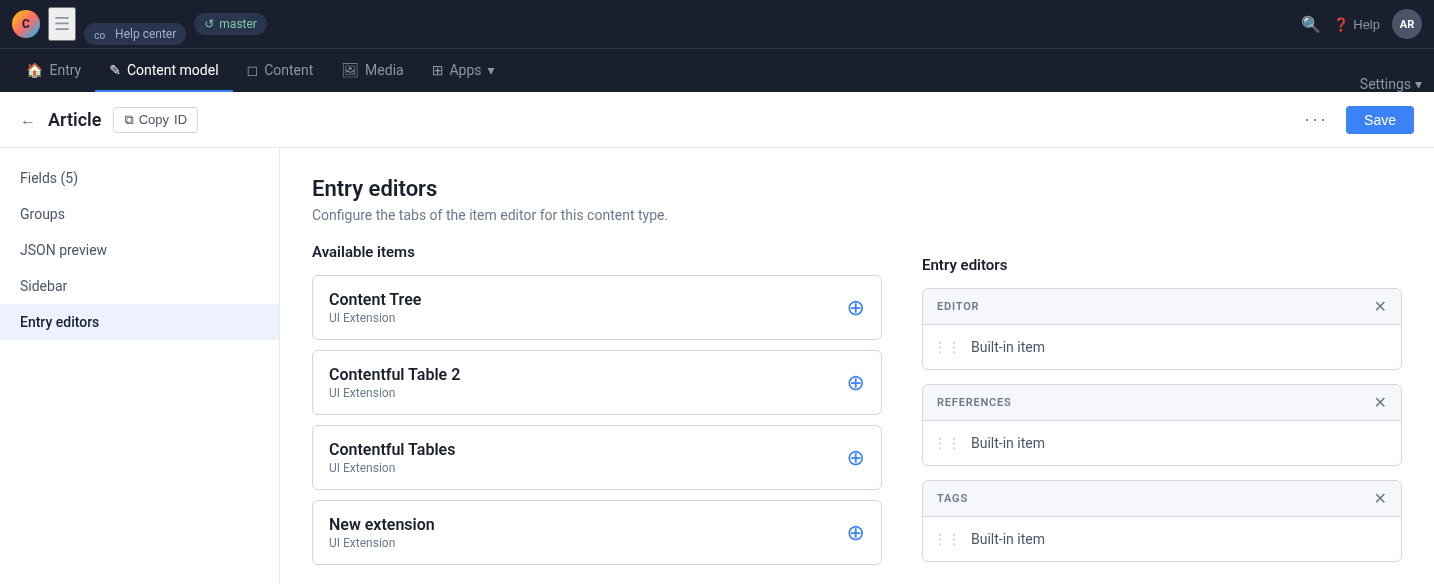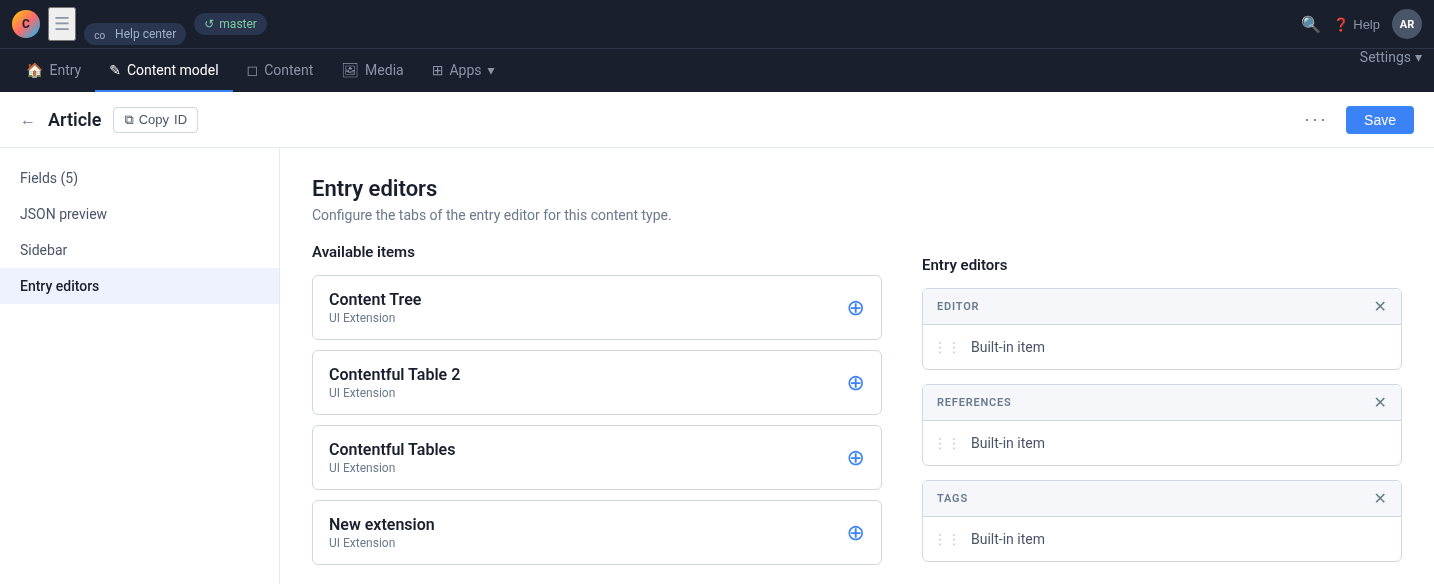--- a/index.html
+++ b/index.html
@@ -75,21 +75,21 @@
       cursor: pointer;
       border-bottom: 2px solid transparent;
     }
     .navbar-item.active {
       color: #fff;
       border-bottom: 2px solid #3b82f6;
     }
     .navbar-item .nav-icon { font-size: 14px; }
     .navbar-right {
       margin-left: auto;
-      display: flex; align-items: flex-start;
+      display: flex; align-items: flex-end;
     }
     .settings-btn {
       color: #8b95a5; font-size: 14px; cursor: pointer;
       display: flex; align-items: center; gap: 4px;
     }
 
     
     .page-header {
       height: 56px;
       display: flex; align-items: center;
@@ -317,35 +317,38 @@
   </div>
 </div>
 
 <div class="main-layout">
 
   <div class="sidebar">
     <div class="sidebar-item">
       <span>Fields (5)</span>
     </div>
     <div class="sidebar-item">
+      <span>Groups</span>
+    </div>
+    <div class="sidebar-item">
       <span>JSON preview</span>
     </div>
     <div class="sidebar-item">
       <span>Sidebar</span>
     </div>
     <div class="sidebar-item active">
       <span>Entry editors</span>
     </div>
   </div>
 
   <div class="content-area">
 
     <div class="left-column">
       <h1 class="section-title">Entry editors</h1>
-      <p class="section-desc">Configure the tabs of the entry editor for this content type.</p>
+      <p class="section-desc">Configure the tabs of the item editor for this content type.</p>
 
       <h2 class="subsection-title">Available items</h2>
 
       <div class="available-item">
         <div>
           <div class="available-item-name">Content Tree</div>
           <div class="available-item-type">UI Extension</div>
         </div>
         <span class="add-icon">⊕</span>
       </div>

